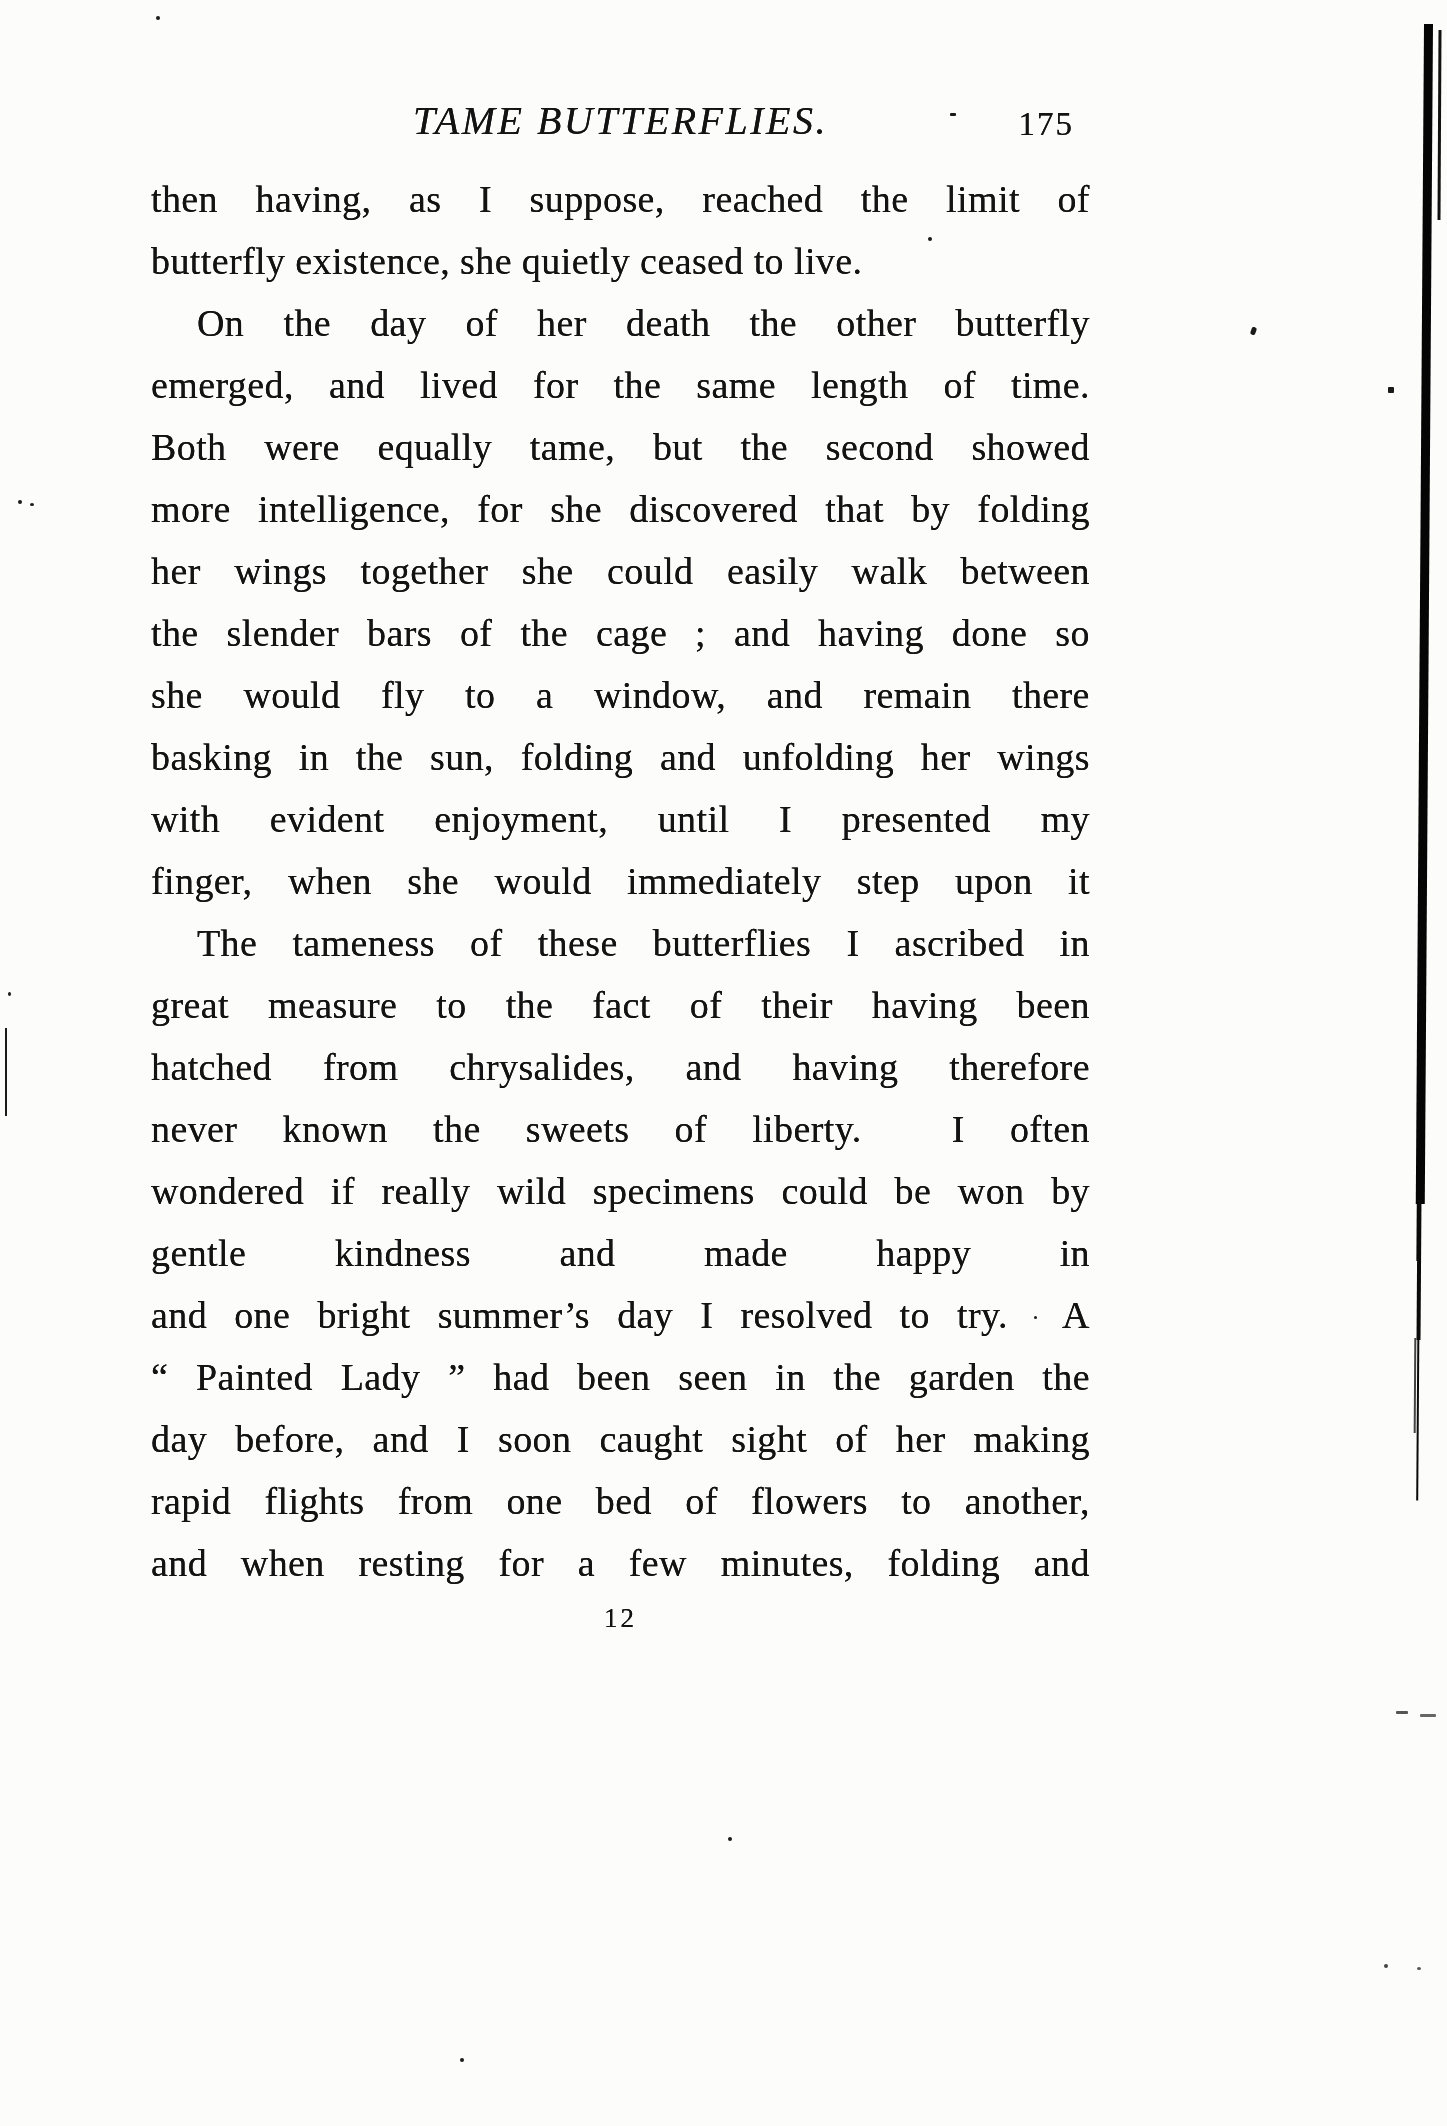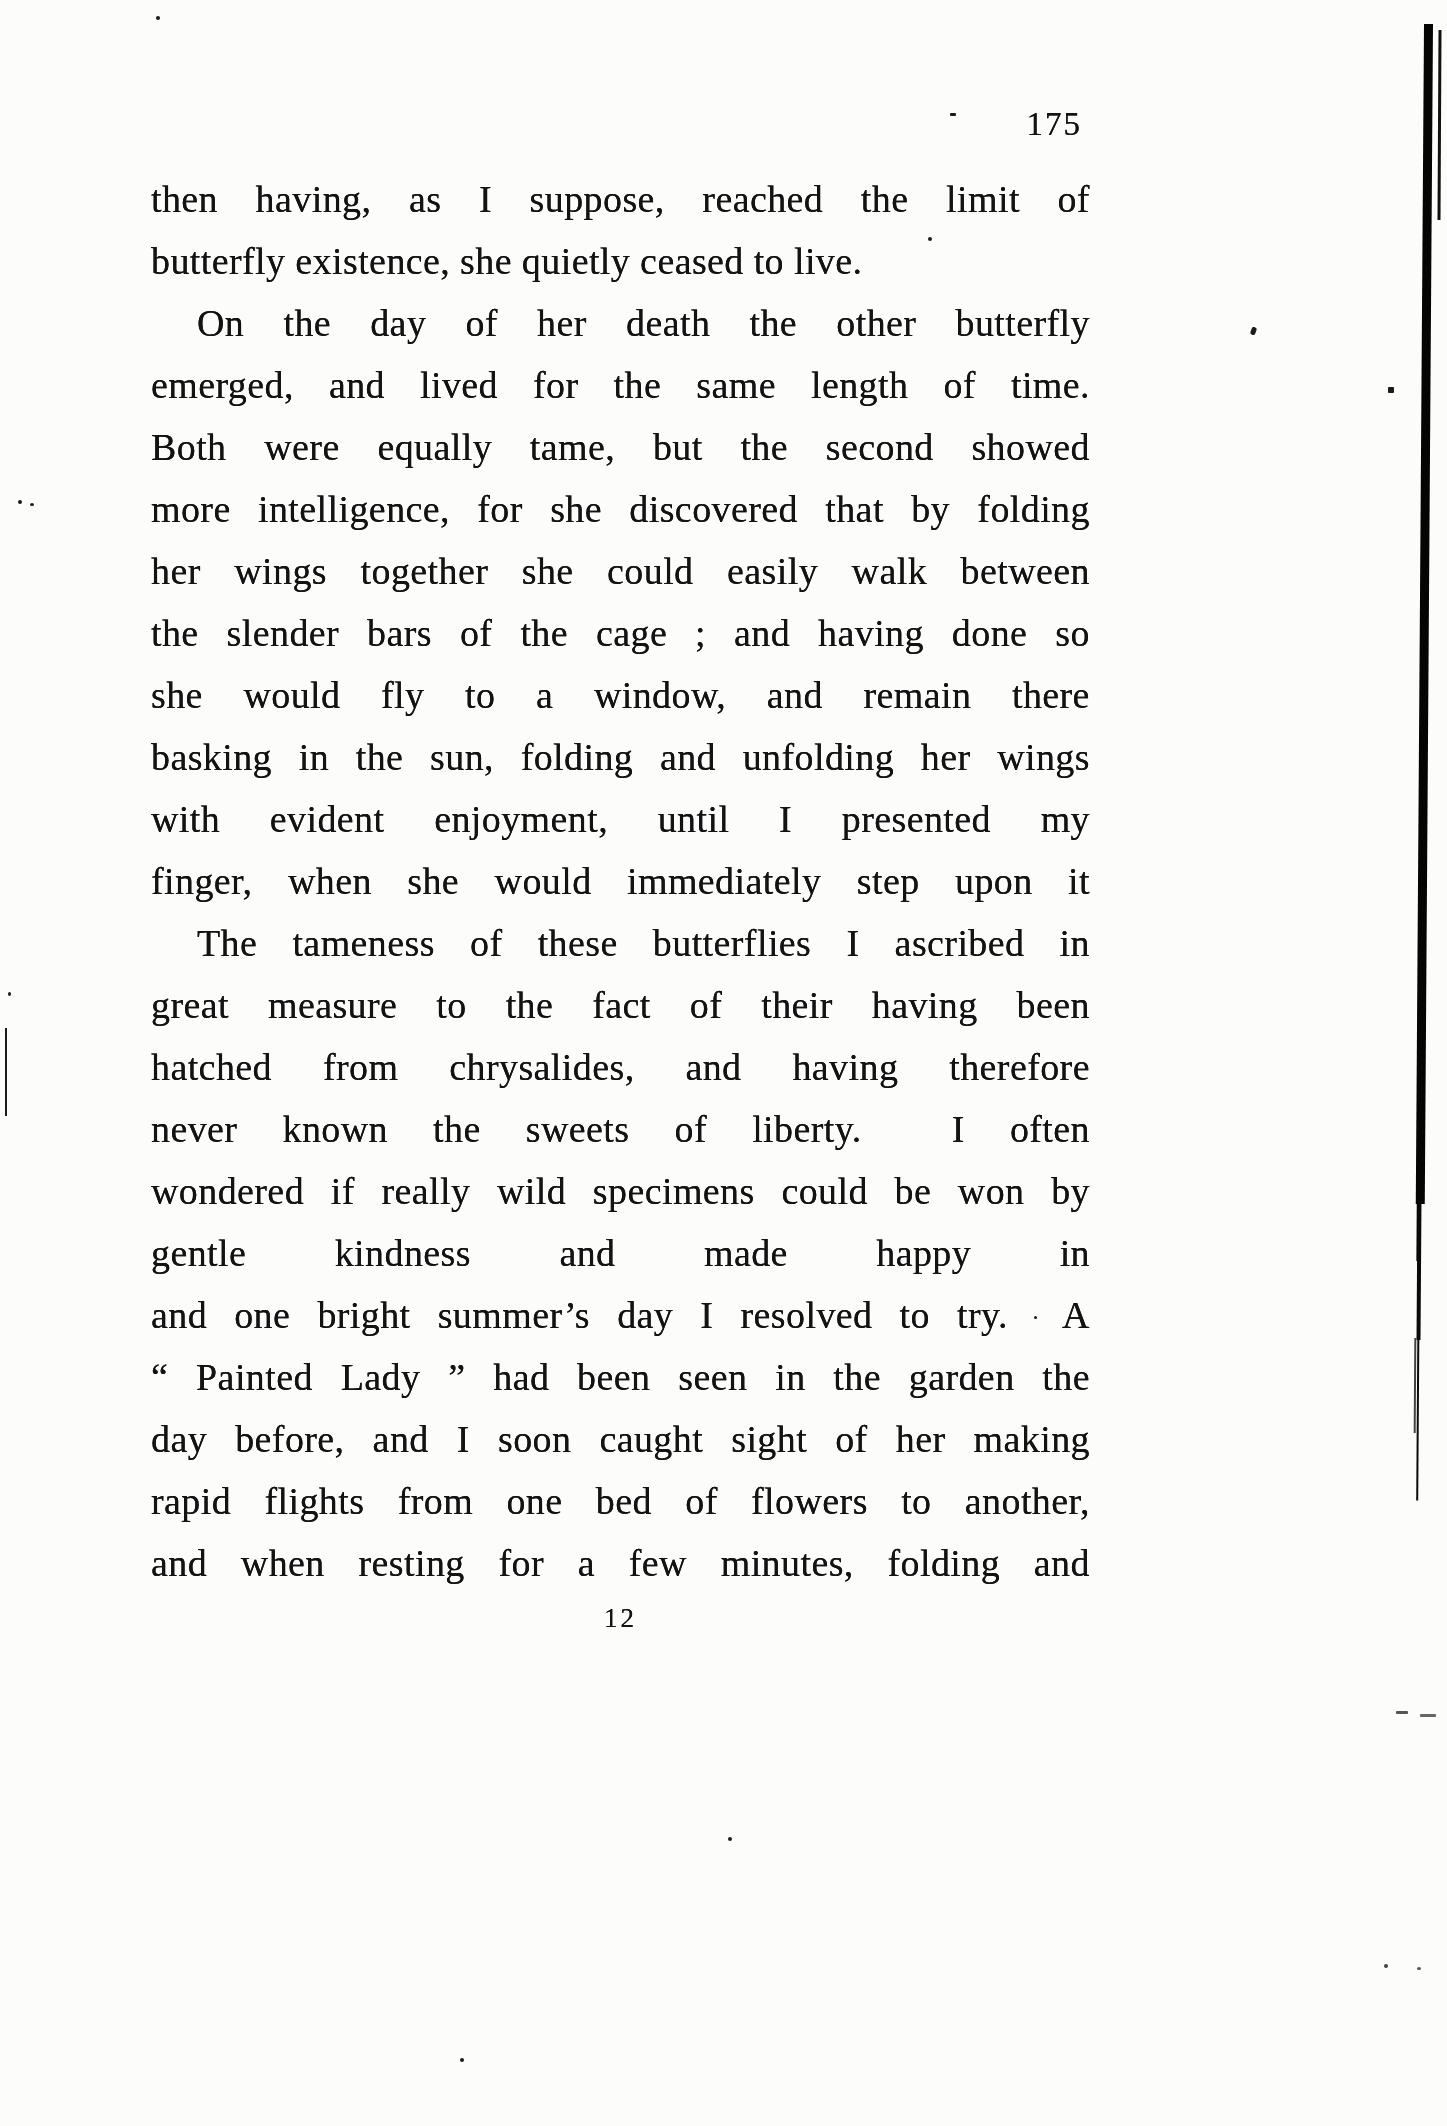--- a/index.html
+++ b/index.html
@@ -32,21 +32,21 @@
     top:0;
     text-align:center;
     font-style:italic;
     font-size:40px;
     letter-spacing:2.5px;
     line-height:46px;
     text-shadow:0 0 0.6px currentColor;
   }
   .head-folio{
     position:absolute;
-    right:8px;
+    right:16px;
     top:6px;
     font-size:33px;
     letter-spacing:2px;
     line-height:40px;
     text-shadow:0 0 0.5px currentColor;
     font-family:Liberation Serif, serif;
   }
   
   .text-block{
     position:relative;
@@ -116,20 +116,21 @@
   }
 </style>
 </head>
 <body>
 
 <div class="page">
 
   <div class="type-area">
 
     <div class="running-head">
+      <div class="head-title">TAME BUTTERFLIES.</div>
       <div class="head-folio">175</div>
     </div>
 
     <div class="text-block">
         <div class="line justify">
           <span class="w">then</span>
           <span class="w">having,</span>
           <span class="w">as</span>
           <span class="w">I</span>
           <span class="w">suppose,</span>

